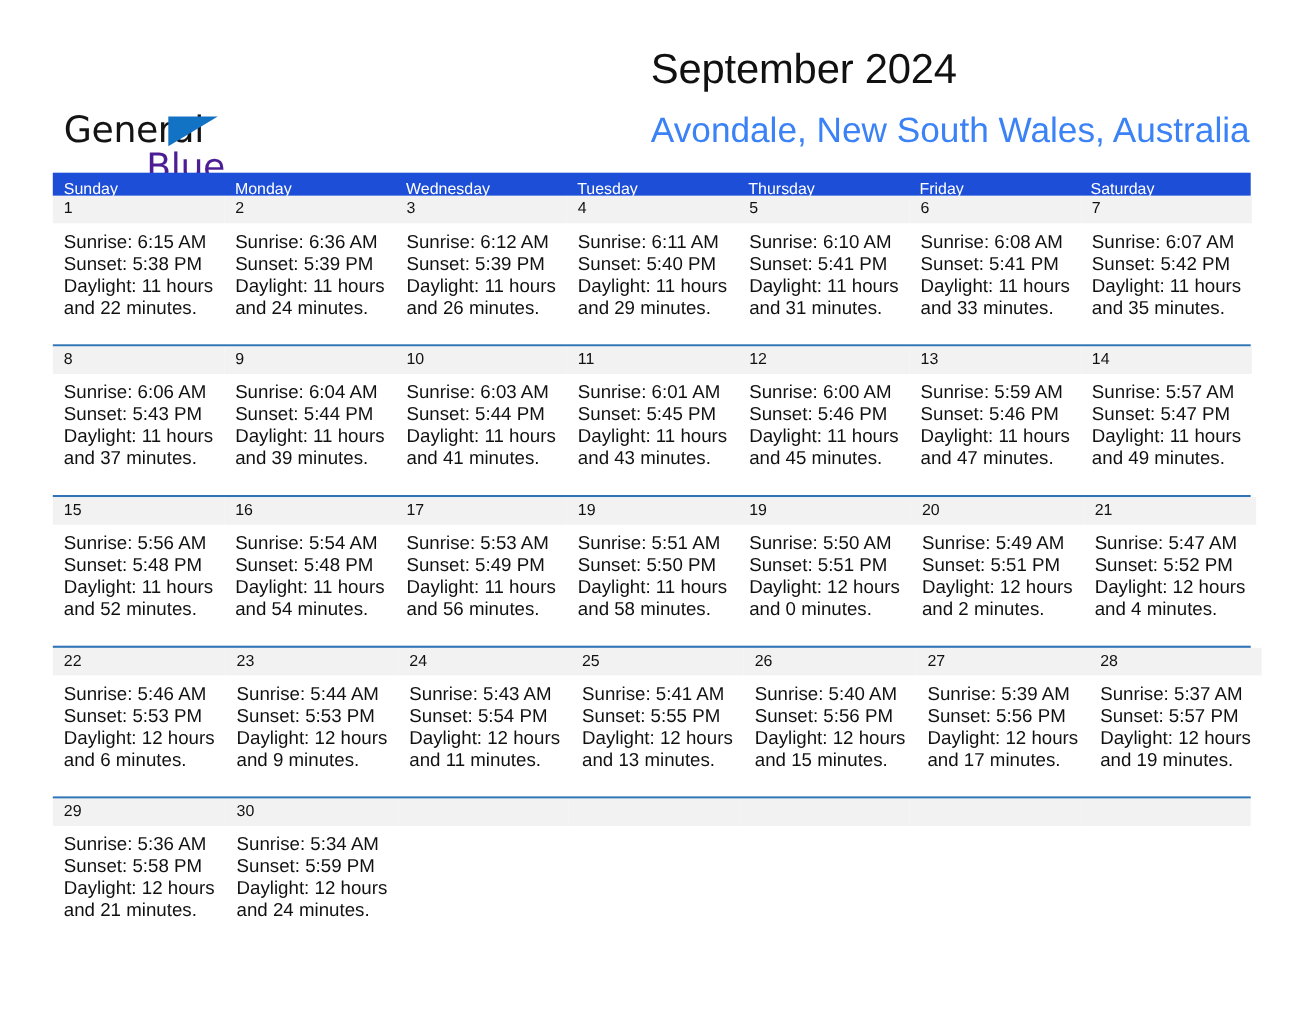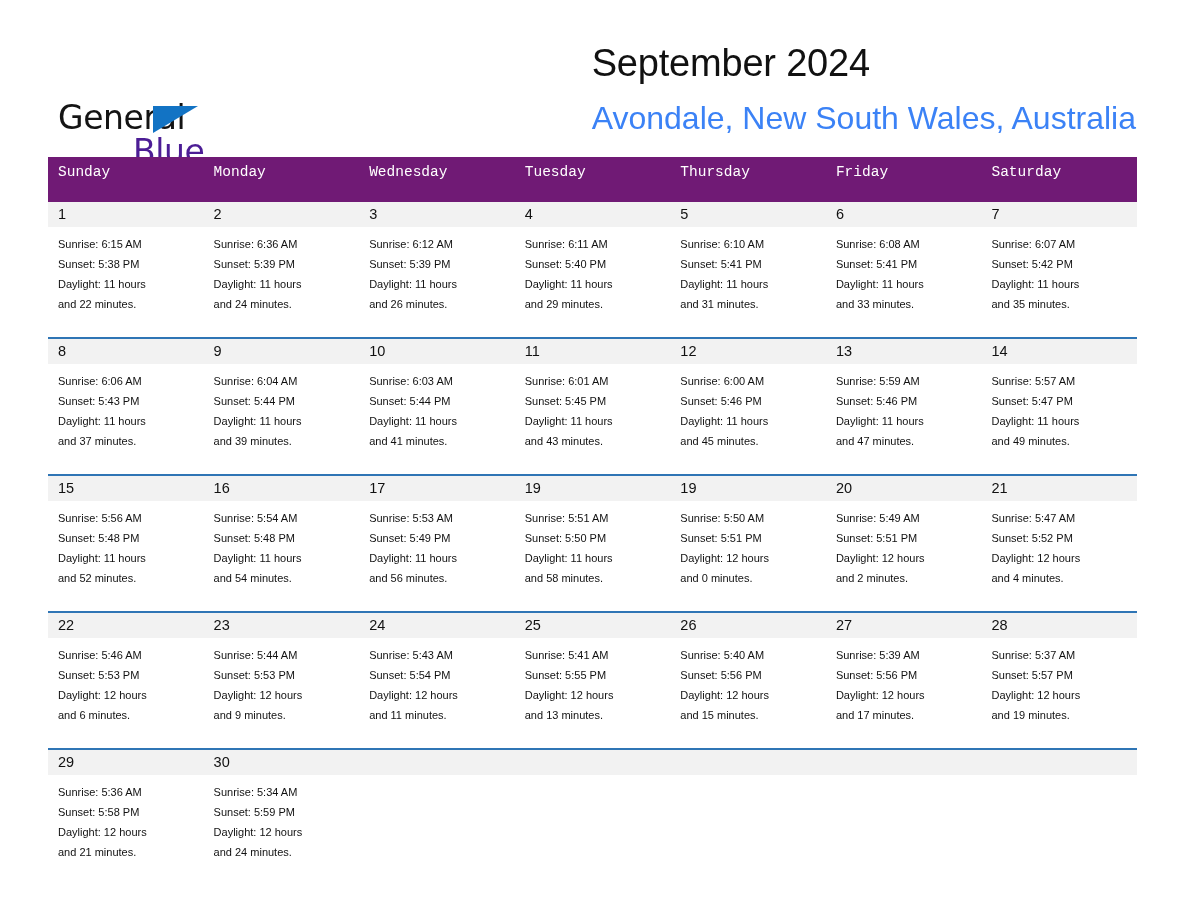--- a/index.html
+++ b/index.html
@@ -92,23 +92,22 @@
 
   
   .calendar {
     position: absolute;
     left: 48px;
     top: 157px;
     width: 1089px;
   }
   .weekday-row {
     display: flex;
-    background: #701a75;
-    height: 45px;
-    font-family: Liberation Mono, monospace;
+    background: #1d4ed8;
+    height: 21px;
   }
   .weekday-cell {
     flex: 1 1 0;
     color: #ffffff;
     font-size: 14.5px;
     line-height: 31px;
     padding-left: 10px;
     box-sizing: border-box;
     white-space: nowrap;
     overflow: hidden;
@@ -138,21 +137,21 @@
     color: #111111;
     line-height: 25px;
     padding-left: 10px;
     box-sizing: border-box;
   }
   .day-cell.blank .day-number-band {
     background: #f2f2f2;
   }
   .day-details {
     padding: 7px 10px 0 10px;
-    font-size: 11px;
+    font-size: 17px;
     line-height: 20.1px;
     color: #111111;
   }
   .day-details div {
     white-space: nowrap;
   }
 </style>
 </head>
 <body>
 

